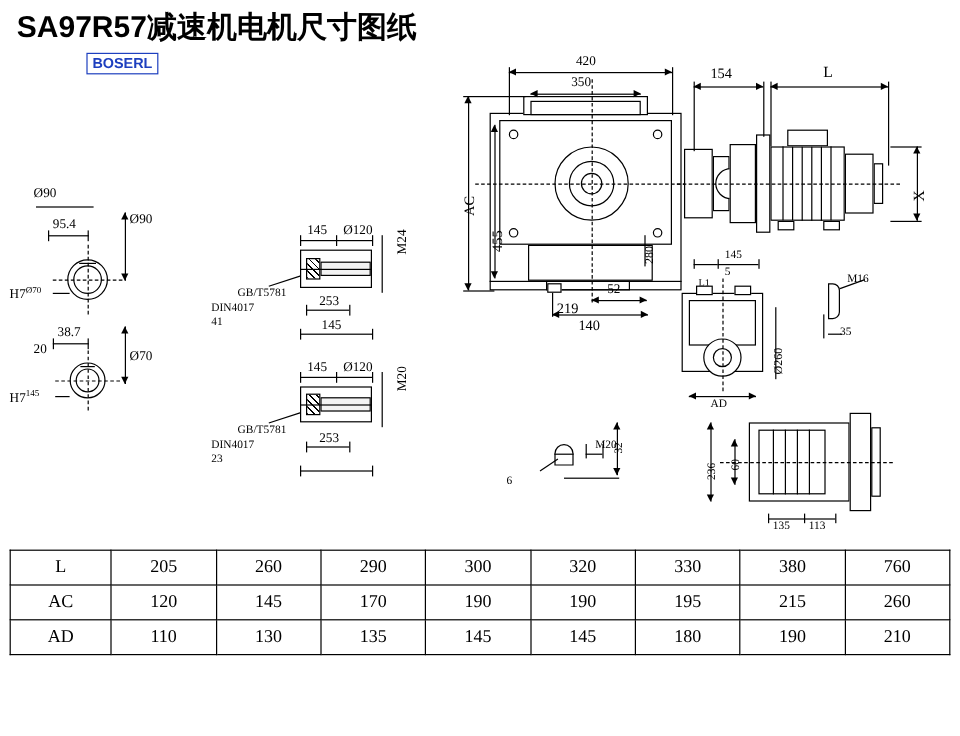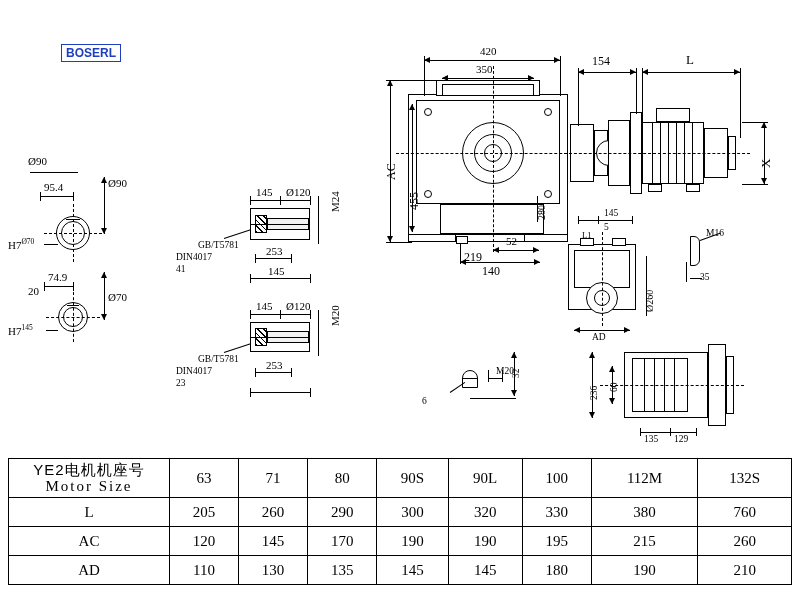--- a/index.html
+++ b/index.html
@@ -13,21 +13,21 @@
   }
   #root{position:relative;width:800px;height:613px;}
 
   .title{
     position:absolute;left:14px;top:6px;
     font-family:"Liberation Sans", sans-serif;
     font-weight:bold;font-size:25px;letter-spacing:0px;
     white-space:nowrap;
   }
   .brand{
-    position:absolute;left:61px;top:44px;
+    position:absolute;left:72px;top:44px;
     font-family:"Liberation Sans", sans-serif;
     font-weight:bold;font-size:12px;color:#1d3fbf;
     border:1px solid #1d3fbf;padding:1px 4px;
   }
 
   
   .abs{position:absolute;}
   .lbl{
     position:absolute;
     font-family:"Liberation Serif", serif;
@@ -80,20 +80,21 @@
   }
   #spec-table td.rowlab{font-size:15px;}
   .hdr-zh{font-family:"Liberation Sans", sans-serif;font-size:15px;}
   .hdr-en{font-family:"Liberation Serif", serif;font-size:15px;letter-spacing:2px;}
 </style>
 </head>
 <body>
 
 <div id="root">
 
+  <div class="title">SA97R57减速机电机尺寸图纸</div>
   <div class="brand">BOSERL</div>
 
   <div>
 
     <div class="circ" style="left:56px;top:216px;width:34px;height:34px;"></div>
     <div class="circ" style="left:61px;top:221px;width:24px;height:24px;"></div>
 
     <div class="ln hl" style="left:66px;top:219px;width:14px;"></div>
 
     <div class="dash" style="left:44px;top:233px;width:58px;"></div>
@@ -118,21 +119,21 @@
 
   <div>
     <div class="circ" style="left:58px;top:302px;width:30px;height:30px;"></div>
     <div class="circ" style="left:63px;top:307px;width:20px;height:20px;"></div>
     <div class="ln hl" style="left:67px;top:305px;width:12px;"></div>
     <div class="dash" style="left:46px;top:317px;width:54px;"></div>
     <div class="dashv" style="left:73px;top:292px;height:50px;"></div>
     <div class="ln hl" style="left:44px;top:286px;width:30px;"></div>
     <div class="ln vl" style="left:44px;top:282px;height:9px;"></div>
     <div class="ln vl" style="left:73px;top:282px;height:9px;"></div>
-    <div class="lbl" style="left:48px;top:272px;">74.9</div>
+    <div class="lbl" style="left:48px;top:272px;">38.7</div>
     <div class="lbl" style="left:28px;top:286px;">20</div>
     <div class="ln vl" style="left:104px;top:272px;height:48px;"></div>
     <div class="ar ar-u" style="left:101px;top:272px;"></div>
     <div class="ar ar-d" style="left:101px;top:314px;"></div>
     <div class="lbl" style="left:108px;top:292px;">Ø70</div>
     <div class="lbl" style="left:8px;top:322px;"><span>H7</span><span style="font-size:7.5px;vertical-align:super;">145</span></div>
     <div class="ln hl" style="left:46px;top:330px;width:12px;"></div>
   </div>
 
   <div>
@@ -386,39 +387,25 @@
     <div class="ar ar-u" style="left:609px;top:366px;"></div>
     <div class="ar ar-d" style="left:609px;top:398px;"></div>
     <div class="lbl small vert" style="left:609px;top:392px;">60</div>
 
     <div class="ln hl" style="left:640px;top:432px;width:30px;"></div>
     <div class="ln hl" style="left:670px;top:432px;width:26px;"></div>
     <div class="ln vl" style="left:640px;top:428px;height:8px;"></div>
     <div class="ln vl" style="left:670px;top:428px;height:8px;"></div>
     <div class="ln vl" style="left:696px;top:428px;height:8px;"></div>
     <div class="lbl small" style="left:644px;top:434px;">135</div>
-    <div class="lbl small" style="left:674px;top:434px;">129</div>
+    <div class="lbl small" style="left:674px;top:434px;">113</div>
   </div>
 
   <table id="spec-table">
     <tbody>
-      <tr>
-        <td class="head-cell">
-          <div class="hdr-zh">YE2电机机座号</div>
-          <div class="hdr-en">Motor Size</div>
-        </td>
-        <td>63</td>
-        <td>71</td>
-        <td>80</td>
-        <td>90S</td>
-        <td>90L</td>
-        <td>100</td>
-        <td>112M</td>
-        <td>132S</td>
-      </tr>
       <tr>
         <td class="rowlab">L</td>
         <td>205</td>
         <td>260</td>
         <td>290</td>
         <td>300</td>
         <td>320</td>
         <td>330</td>
         <td>380</td>
         <td>760</td>

